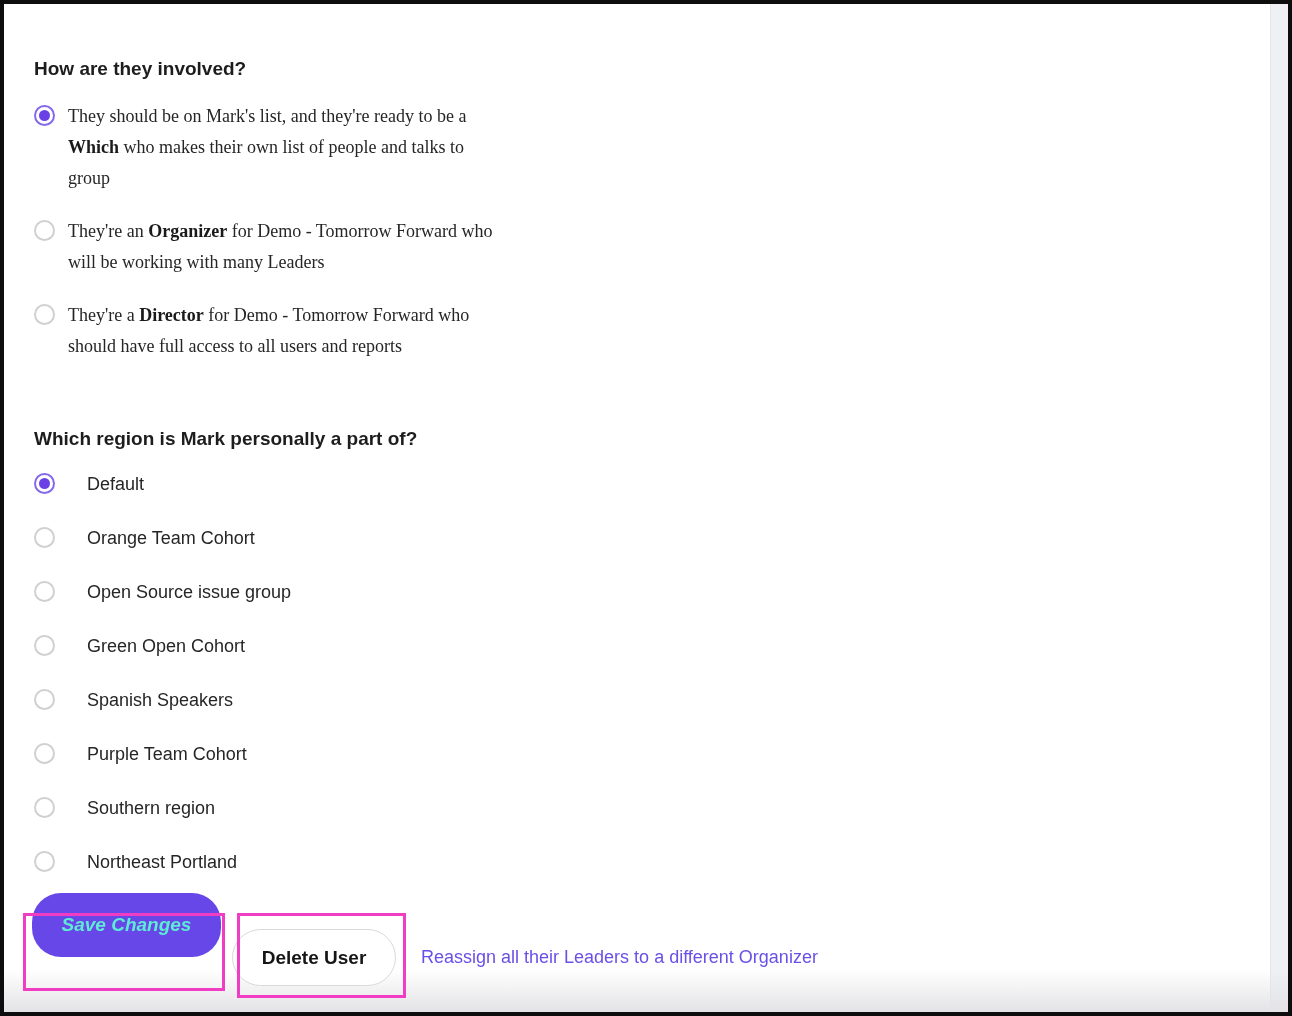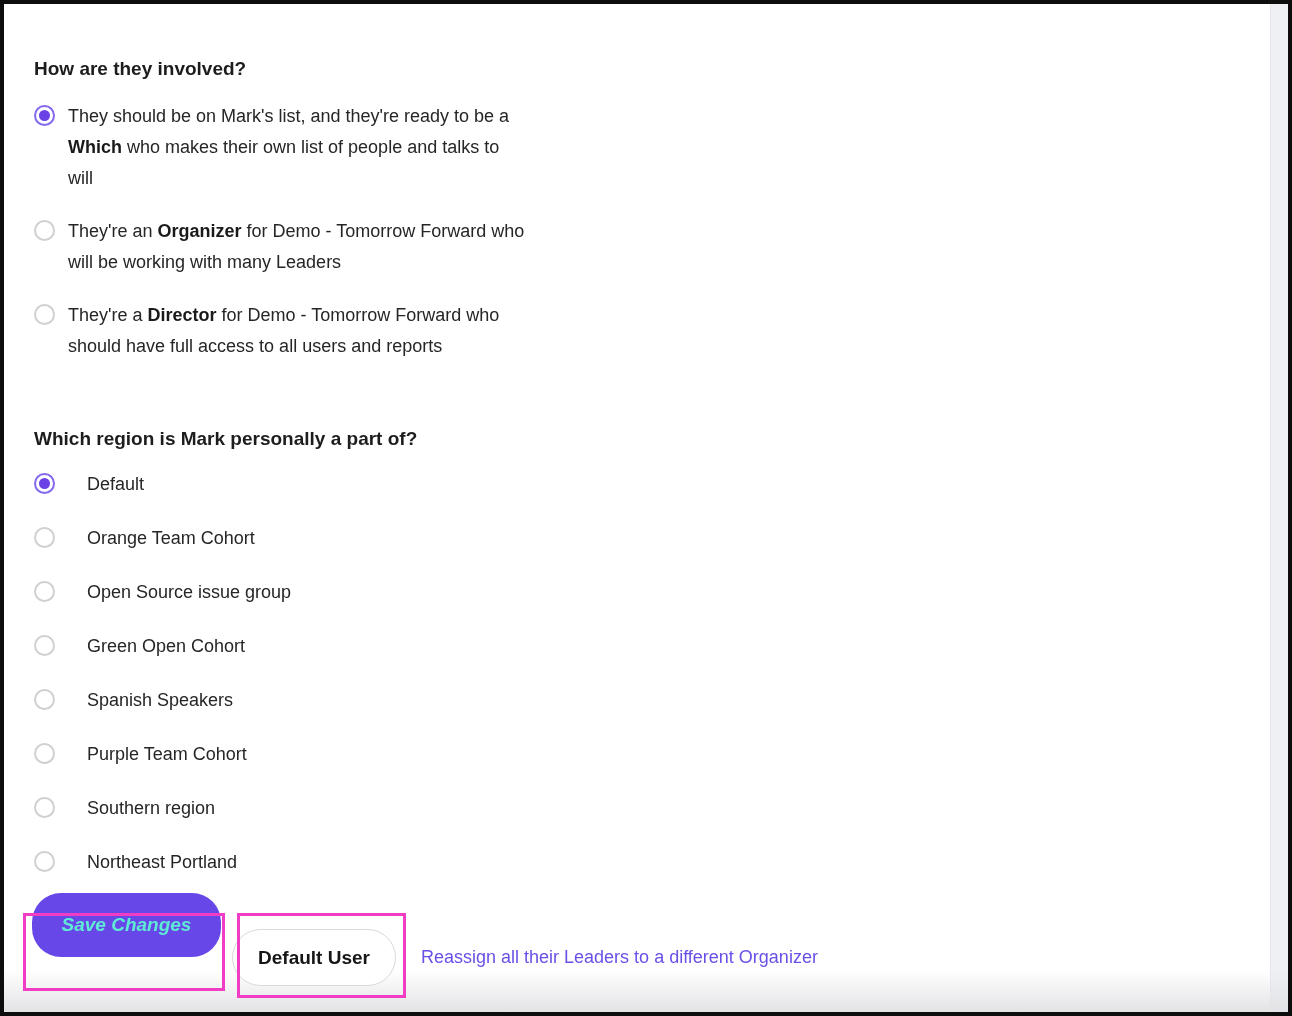--- a/index.html
+++ b/index.html
@@ -87,21 +87,21 @@
     position:absolute;
     inset:3px;
     border-radius:50%;
     background:var(--radio-dot);
   }
 
   .radio-label{
     font-size:18px;
     color:var(--text-dark);
   }
-  .involvement .radio-label{ line-height:31px; }
+  .involvement .radio-label{ line-height:31px;font-family:Liberation Serif, serif; }
   .region .radio-label{ line-height:24px; }
   .radio-label b{ font-weight:700; color:#1a1a1a; }
 
   .actions{
     position:absolute;
     left:0; top:0; width:100%; height:100%;
     z-index:3;
     pointer-events:none;
   }
   .actions > *{ pointer-events:auto; }
@@ -161,21 +161,21 @@
   <div class="scroll-strip"></div>
   <div class="bottom-fade"></div>
 
   <div class="content">
 
     <div class="involvement">
       <div class="section-heading heading-1">How are they involved?</div>
 
       <div class="radio-item">
         <span class="radio-circle selected"></span>
-        <span class="radio-label"><span>They should be on Mark's list, and they're ready to be a</span><br><b>Which</b><span> who makes their own list of people and talks to</span><br><span>will</span></span>
+        <span class="radio-label"><span>They should be on Mark's list, and they're ready to be a</span><br><b>Which</b><span> who makes their own list of people and talks to</span><br><span>group</span></span>
       </div>
 
       <div class="radio-item">
         <span class="radio-circle"></span>
         <span class="radio-label"><span>They're an </span><b>Organizer</b><span> for Demo - Tomorrow Forward who</span><br><span>will be working with many Leaders</span></span>
       </div>
 
       <div class="radio-item">
         <span class="radio-circle"></span>
         <span class="radio-label"><span>They're a </span><b>Director</b><span> for Demo - Tomorrow Forward who</span><br><span>should have full access to all users and reports</span></span>
@@ -216,20 +216,20 @@
       <div class="radio-item">
         <span class="radio-circle"></span>
         <span class="radio-label">Northeast Portland</span>
       </div>
     </div>
 
   </div>
 
   <div class="actions">
     <button class="pill save-btn">Save Changes</button>
-    <button class="pill delete-btn">Default User</button>
+    <button class="pill delete-btn">Delete User</button>
     <a class="reassign-link">Reassign all their Leaders to a different Organizer</a>
   </div>
 
   <div class="highlight-box highlight-box-save"></div>
   <div class="highlight-box highlight-box-delete"></div>
 
 </div>
 
 </body></html>

